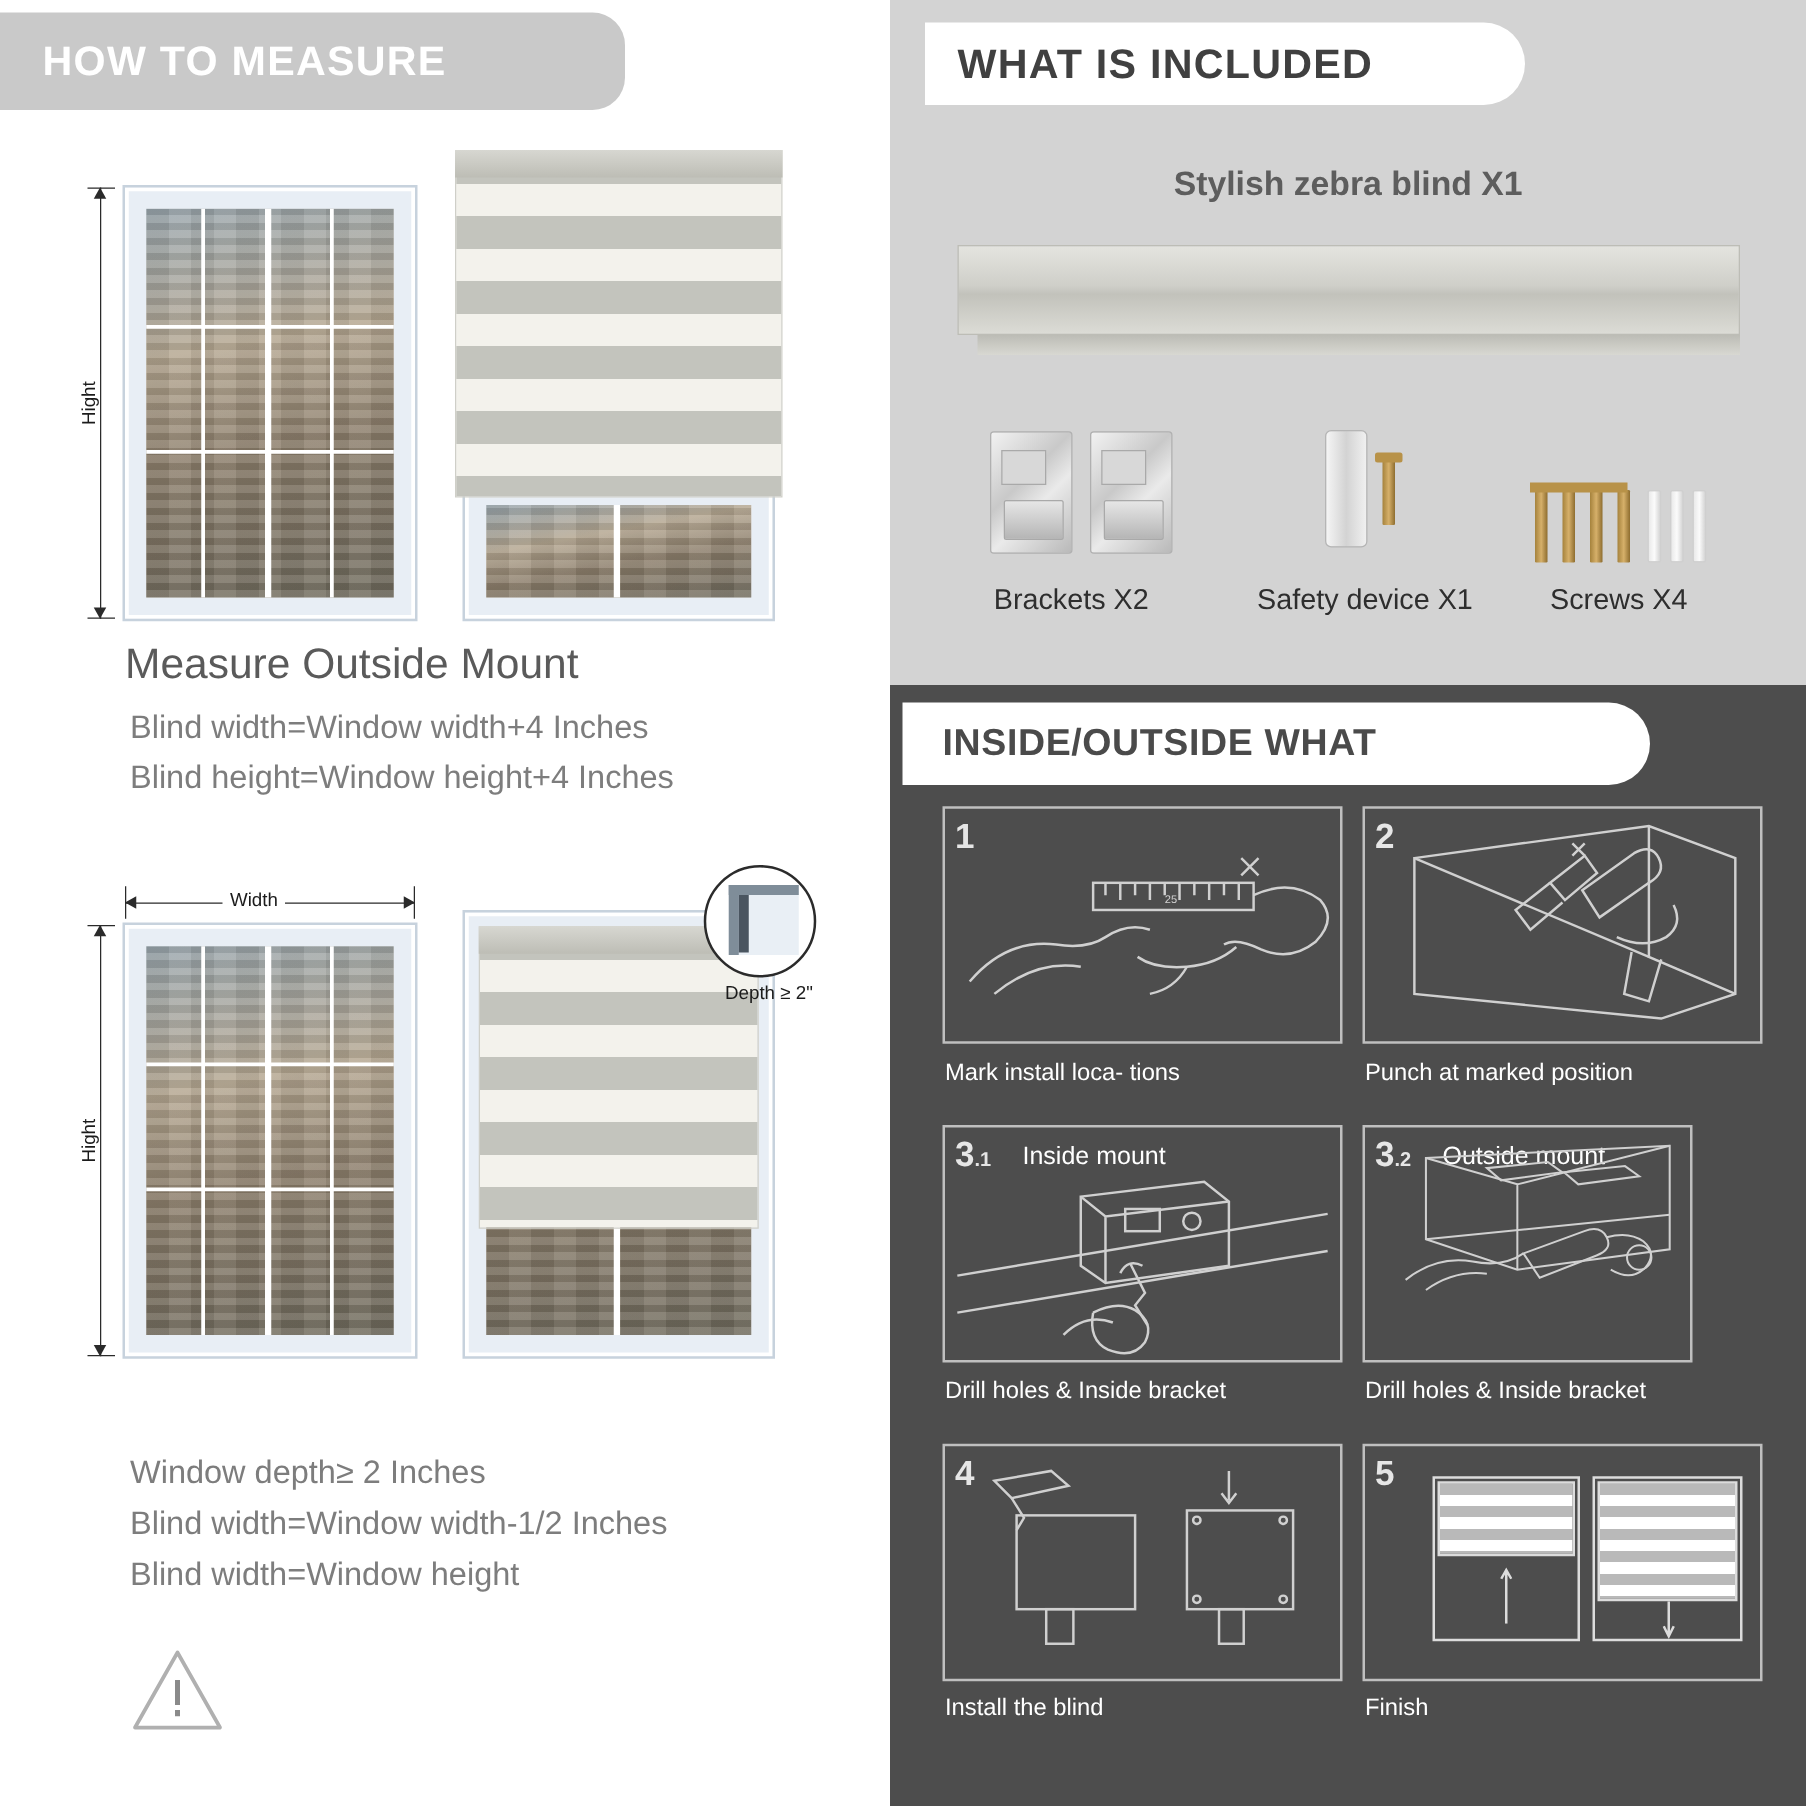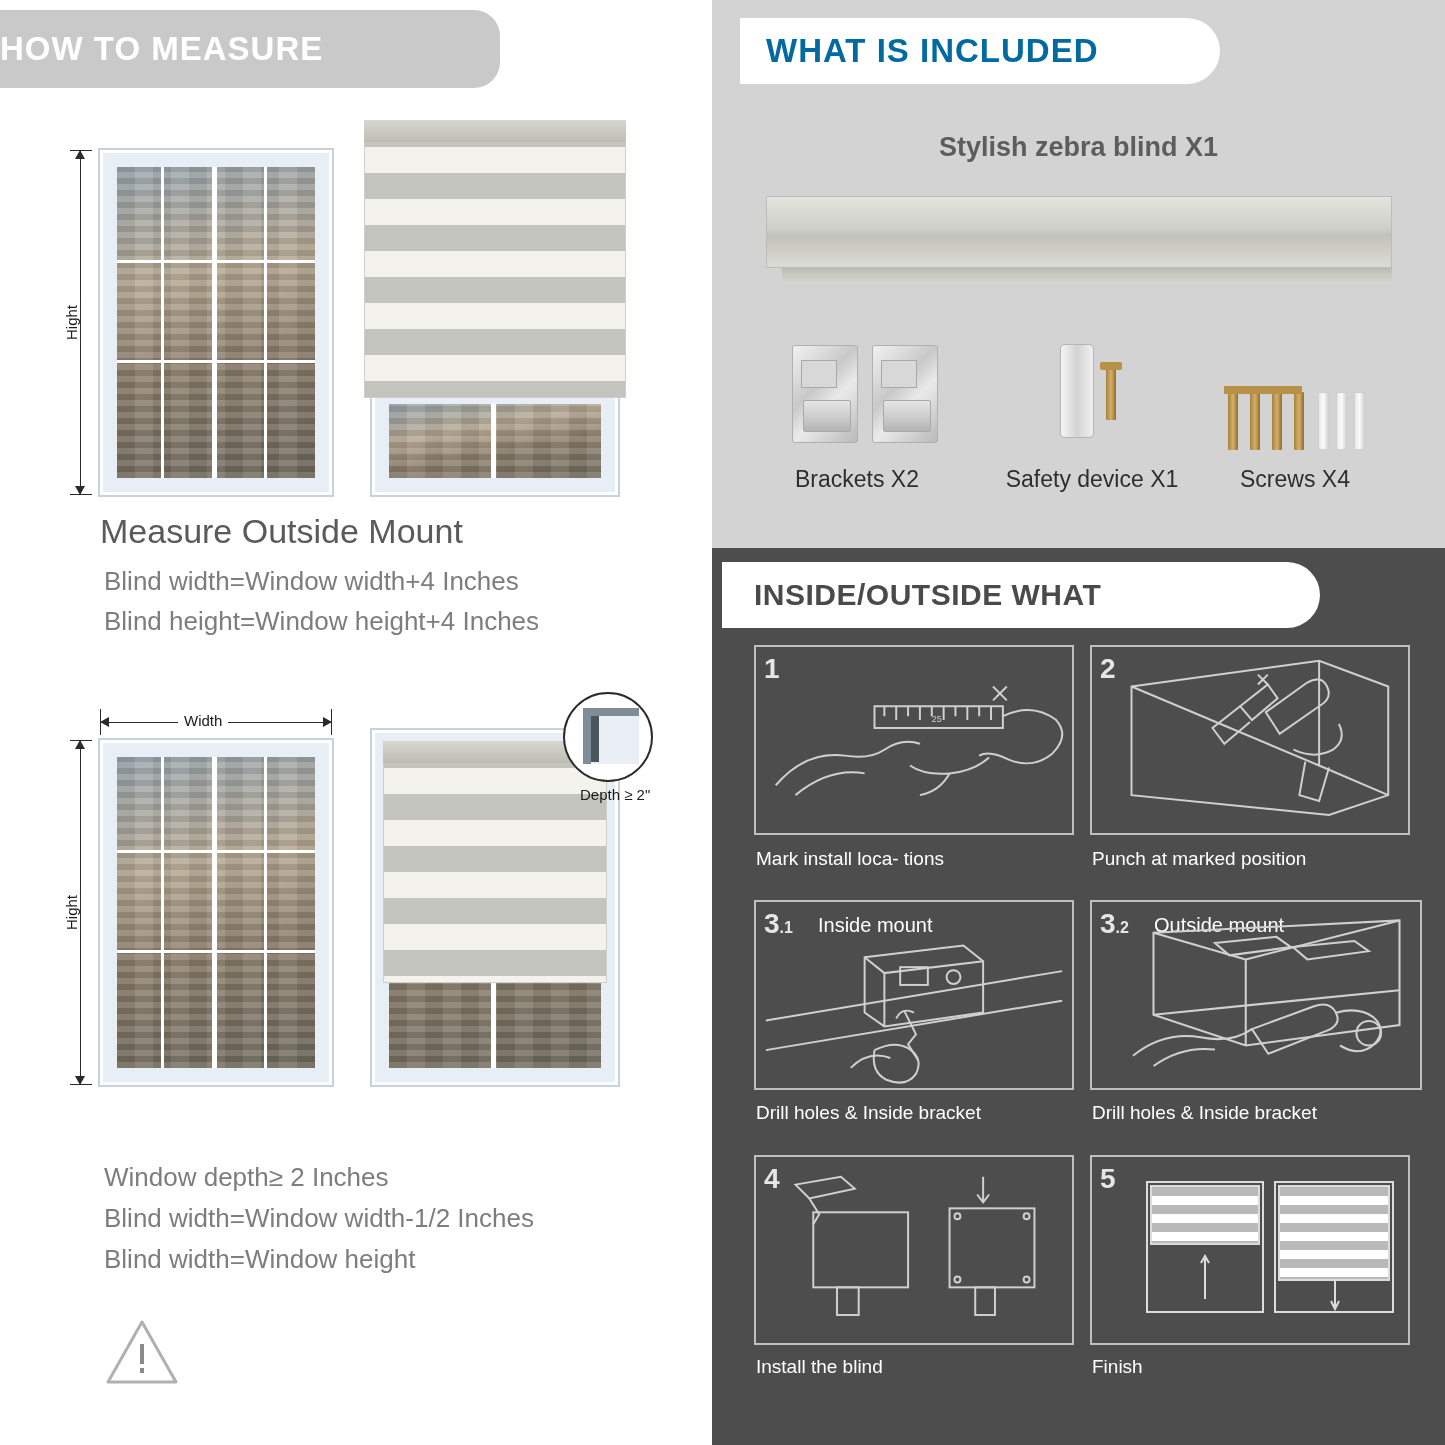--- a/index.html
+++ b/index.html
@@ -15,20 +15,21 @@
   
   .left-col {
     position:absolute; left:0; top:0; width:712px; height:1445px;
     background:#ffffff;
   }
   .header-pill {
     position:absolute;
     background:#c9c9c9;
     border-radius:0 26px 26px 0;
     display:flex; align-items:center;
+    padding-left:34px;
     color:#ffffff;
     font-weight:bold;
     letter-spacing:1px;
   }
   #hdr-measure { left:0; top:10px; width:500px; height:78px; font-size:33px; }
 
   
   .measure-block { position:absolute; }
 
   
@@ -96,21 +97,21 @@
   }
 
   
   .right-top {
     position:absolute; left:712px; top:0; width:733px; height:548px;
     background:#d3d3d3;
   }
   #hdr-included {
     left:740px; top:18px; width:480px; height:66px;
     background:#ffffff; border-radius:0 34px 34px 0;
-    color:#0369a1; font-size:33px; padding-left:26px;
+    color:#404040; font-size:33px; padding-left:26px;
     position:absolute; display:flex; align-items:center; font-weight:bold; letter-spacing:1px;
     z-index:5;
   }
   .incl-title {
     position:absolute; left:712px; top:132px; width:733px;
     text-align:center; font-size:27px; color:#5d5d5d; font-weight:bold;
   }
   .headrail {
     position:absolute; left:766px; top:196px; width:626px; height:72px;
     background:linear-gradient(180deg,#e4e4df 0%, #cfcfc9 45%, #c2c2bb 55%, #dcdcd6 100%);
@@ -383,21 +384,21 @@
         <circle cx="200" cy="76" r="7"></circle>
         <path d="M150 110 l12 24 l-8 10 l10 16"></path>
         <path d="M142 118 q6 -12 18 -6"></path>
         <path d="M120 150 q20 -10 34 -2 q16 10 8 26 q-10 14 -30 6 q-16 -8 -12 -30"></path>
         <path d="M96 168 q18 -18 40 -10"></path>
       </g>
     </svg>
   </div>
   <div class="step-cap" style="left:756px; top:1102px;">Drill holes &amp;  Inside bracket</div>
 
-  <div class="step" style="left:1090px; top:900px; width:332px; height:190px;">
+  <div class="step" style="left:1090px; top:900px; width:264px; height:190px;">
     <div class="step-num"><span>3</span><small>.2</small></div>
     <div class="step-inline-label">Outside mount</div>
     <svg class="sketch" viewBox="0 0 320 190">
       <g fill="none" stroke="#d0d0d0" stroke-width="2">
         <path d="M60 30 L300 18 L300 120 L150 140 L60 110 Z"></path>
         <path d="M60 30 L150 56 L150 140 M150 56 L300 18"></path>
         <path d="M120 40 l60 -6 l14 10 l-60 8 z"></path>
         <path d="M196 44 l60 -6 l14 10 l-60 8 z"></path>
         <path d="M60 110 L300 86"></path>
         <path d="M40 150 q30 -24 66 -18 q30 6 50 -8"></path>

